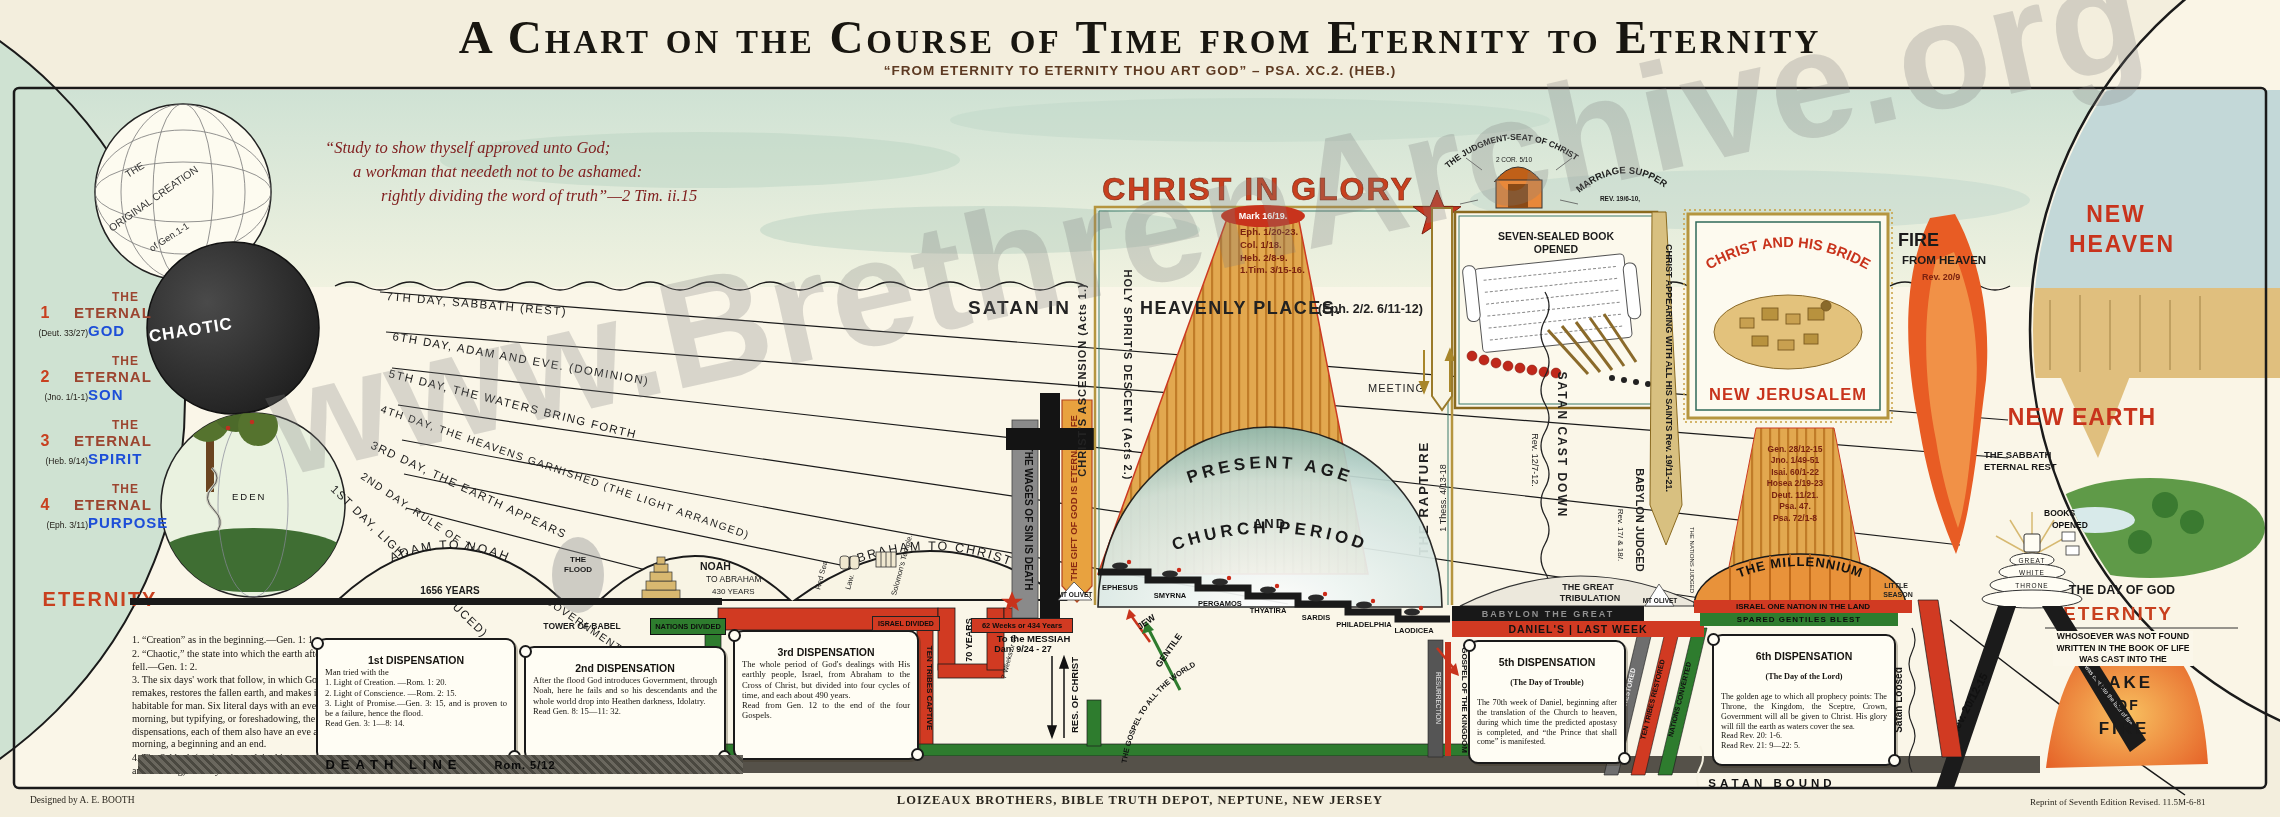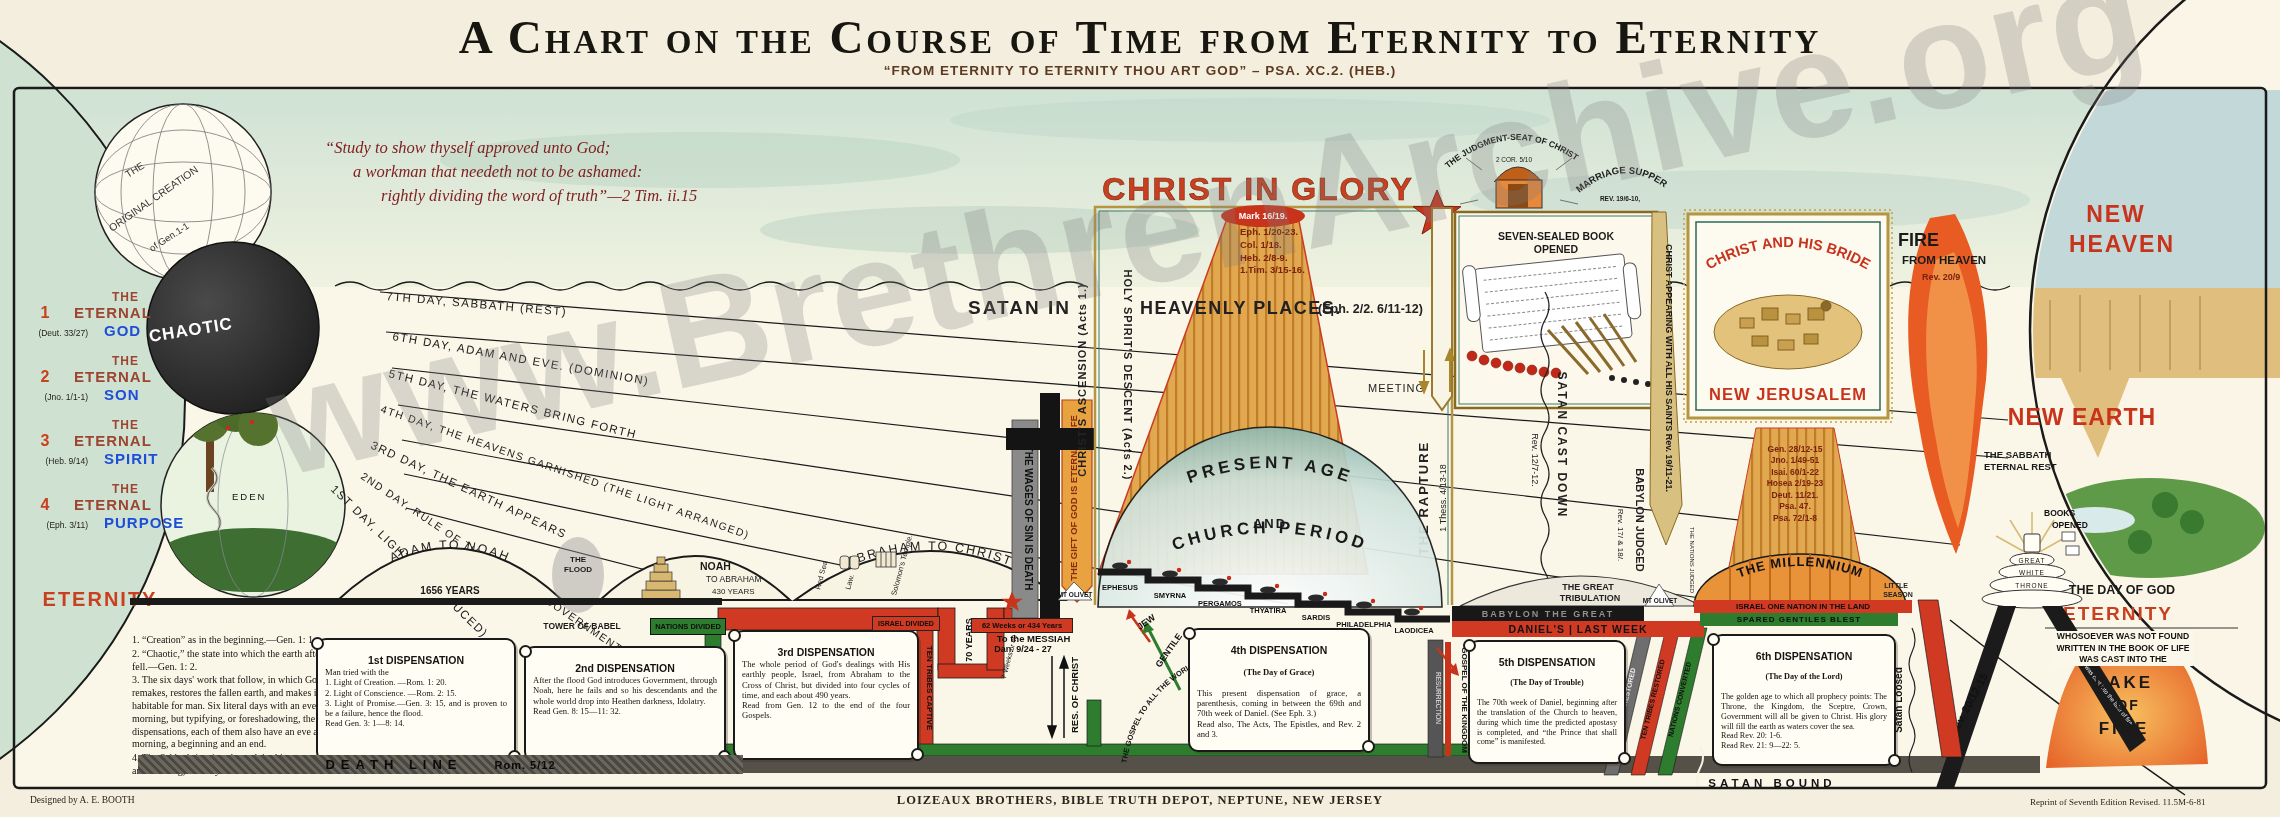--- a/index.html
+++ b/index.html
@@ -13,21 +13,21 @@
        letter-spacing:1px;z-index:10;}
   .quote{left:325px;top:136px;width:480px;font-family:"Liberation Serif",serif;font-style:italic;
          font-size:16.5px;color:#7f1d1d;line-height:1.45;z-index:10;}
   .quote div:nth-child(2){margin-left:28px;} .quote div:nth-child(3){margin-left:56px;}
   .eitems{left:16px;top:290px;width:225px;z-index:10;}
   .eitem{height:64px;}
   .erow{display:flex;align-items:baseline;}
   .the{margin-left:96px;font-size:12px;font-weight:bold;color:#9c4530;letter-spacing:1px;}
   .enum{width:58px;text-align:center;font-size:16px;font-weight:bold;color:#c8401f;}
   .eword{font-size:15px;font-weight:bold;color:#9c4530;letter-spacing:1px;}
-  .eref{width:72px;text-align:right;font-size:8.5px;color:#24201a;padding-right:16px;}
+  .eref{width:72px;text-align:right;font-size:8.5px;color:#24201a;padding-right:0;}
   .ename{font-size:15px;font-weight:bold;color:#1d4ed8;letter-spacing:1px;}
   .notes{left:132px;top:634px;width:224px;font-family:"Liberation Serif",serif;font-size:10px;
          line-height:1.28;color:#16130f;z-index:10;}
   .notes div{margin-bottom:1px;}
   .scroll{background:#fffdf4;border:2px solid #1a1a1a;border-radius:10px;padding:4px 7px;
           font-family:"Liberation Serif",serif;font-size:8.6px;line-height:1.2;color:#161410;
           text-align:justify;z-index:10;box-shadow:2px 2px 0 rgba(60,50,30,.3);white-space:pre-line;}
   .scroll:before{content:"";position:absolute;left:-7px;top:-3px;width:9px;height:9px;
           border:2px solid #1a1a1a;border-radius:50%;background:#fffdf4;}
   .scroll:after{content:"";position:absolute;right:-7px;bottom:-3px;width:9px;height:9px;
@@ -605,26 +605,20 @@
 Read Gen. 3: 1—8: 14.</span>
 </div>
 <div class="abs scroll" style="left:524px;top:646px;width:184px;height:104px;">
   <h4>2nd DISPENSATION</h4><span>After the flood God introduces Government, through Noah, here he fails and so his descendants and the whole world drop into Heathen darkness, Idolatry.
 Read Gen. 8: 15—11: 32.</span>
 </div>
 <div class="abs scroll" style="left:733px;top:630px;width:168px;height:118px;">
   <h4>3rd DISPENSATION</h4><span>The whole period of God's dealings with His earthly people, Israel, from Abraham to the Cross of Christ, but divided into four cycles of time, and each about 490 years.
 Read from Gen. 12 to the end of the four Gospels.</span>
 </div>
-<div class="abs scroll" style="left:1188px;top:628px;width:164px;height:112px;">
-  <h4>4th DISPENSATION</h4>
-  <div class="ssub">(The Day of Grace)</div>
-  <span>This present dispensation of grace, a parenthesis, coming in between the 69th and 70th week of Daniel. (See Eph. 3.)
-Read also, The Acts, The Epistles, and Rev. 2 and 3.</span>
-</div>
 <div class="abs scroll" style="left:1468px;top:640px;width:140px;height:112px;font-size:8.2px;">
   <h4>5th DISPENSATION</h4>
   <div class="ssub">(The Day of Trouble)</div>
   <span>The 70th week of Daniel, beginning after the translation of the Church to heaven, during which time the predicted apostasy is completed, and “the Prince that shall come” is manifested.</span>
 </div>
 <div class="abs scroll" style="left:1712px;top:634px;width:166px;height:120px;font-size:8.2px;">
   <h4>6th DISPENSATION</h4>
   <div class="ssub">(The Day of the Lord)</div>
   <span>The golden age to which all prophecy points: The Throne, the Kingdom, the Sceptre, Crown, Government will all be given to Christ. His glory will fill the earth as waters cover the sea.
 Read Rev. 20: 1-6.

